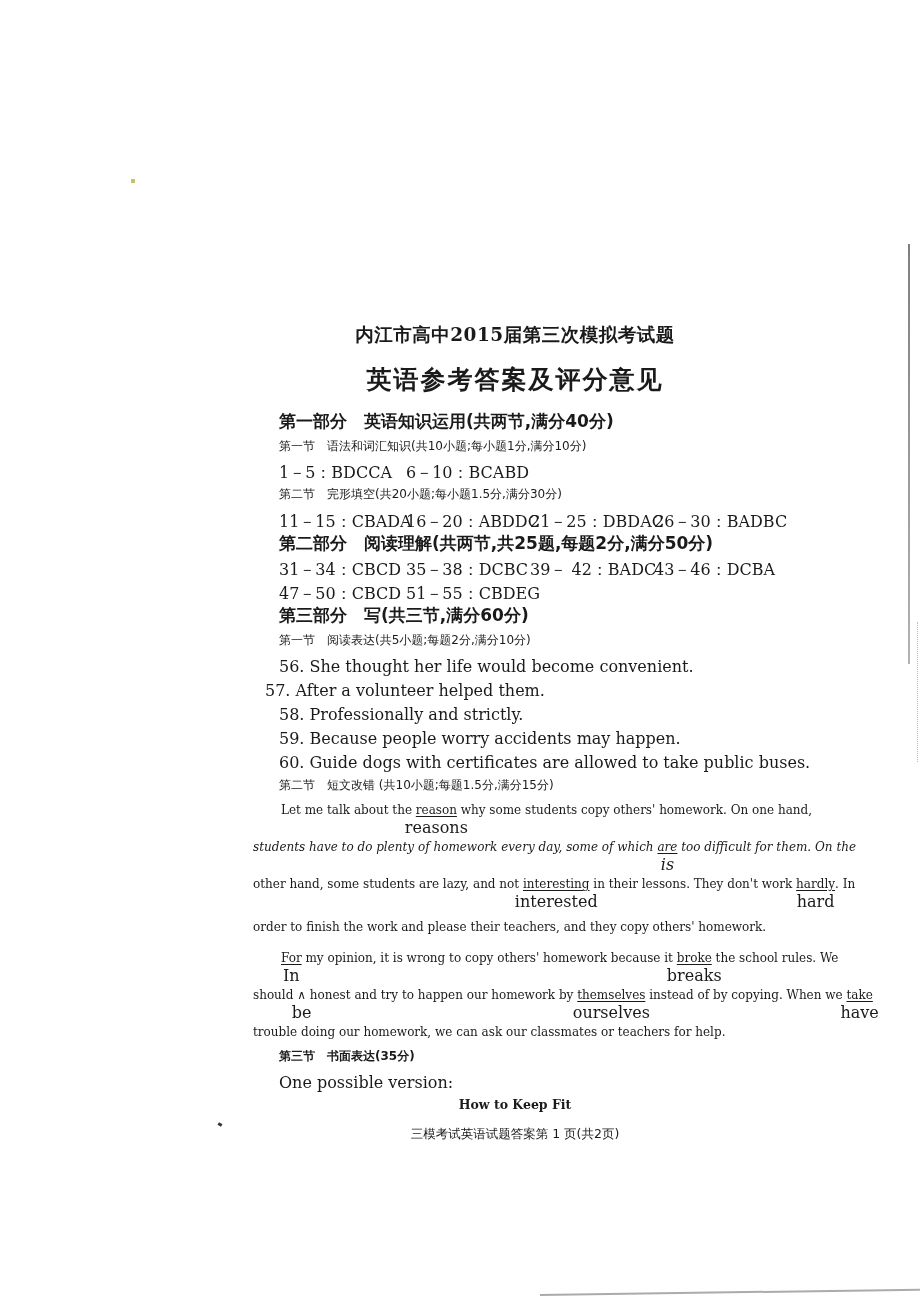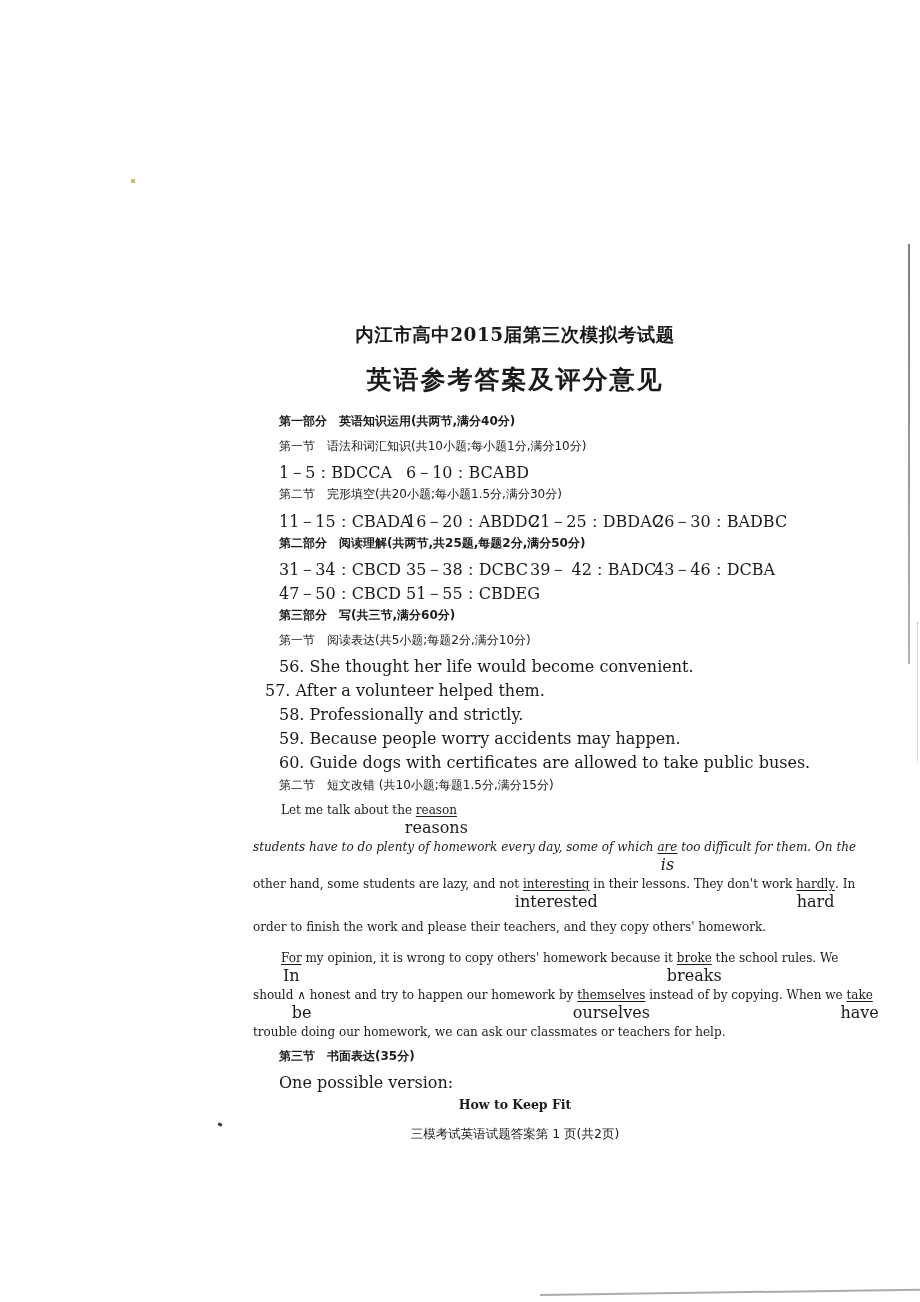--- a/index.html
+++ b/index.html
@@ -10,21 +10,21 @@
     .speck { position: absolute; left: 131px; top: 179px; width: 4px; height: 4px; background: #c8c070; }
     .speck2 { position: absolute; left: 218px; top: 1123px; width: 4px; height: 3px; background: #333; transform: rotate(30deg); }
     .edge-right { position: absolute; left: 908px; top: 244px; width: 2px; height: 420px; background: linear-gradient(#555, #999); opacity: .75; }
     .edge-dots { position: absolute; left: 917px; top: 622px; width: 1px; height: 140px; border-left: 1px dotted #bbb; }
     .edge-bottom { position: absolute; left: 540px; top: 1294px; width: 380px; height: 2px; background: #888; transform: rotate(-0.8deg); transform-origin: left; opacity: .7; }
 
     .title1 { position: absolute; left: 0; width: 1030px; top: 322px; text-align: center; font-size: 18.5px; font-weight: bold; letter-spacing: 0.5px; }
     .title2 { position: absolute; left: 0; width: 1030px; top: 363px; text-align: center; font-size: 25px; font-weight: bold; letter-spacing: 2px; font-family: "DejaVu Sans", "Liberation Sans", sans-serif; }
 
     .line { position: absolute; font-size: 12px; white-space: nowrap; line-height: 14px; }
-    .hdr { font-weight: bold; font-family: "DejaVu Sans", "Liberation Sans", sans-serif; font-size: 12px; }
+    .hdr { font-weight: bold; font-family: "DejaVu Sans", "Liberation Sans", sans-serif; font-size: 17px; }
     .sec { font-family: "DejaVu Sans", "Liberation Sans", sans-serif; font-size: 12px; }
     .ans { position: absolute; font-size: 16px; white-space: nowrap; }
 
     .para { position: absolute; font-size: 12px; white-space: nowrap; }
     .corr { position: relative; display: inline-block; }
     .corr .wrong { text-decoration: underline; text-underline-offset: 2px; }
     .corr .fix { position: absolute; left: 50%; transform: translateX(-50%); top: 15px; font-size: 16px; white-space: nowrap; }
     .caret { font-family: "DejaVu Sans", sans-serif; font-size: 12px; }
 
     .essay-title { position: absolute; left: 0; width: 1030px; text-align: center; top: 1097px; font-weight: bold; font-size: 12.5px; }
@@ -67,20 +67,21 @@
 <div class="ans" style="left:265px;top:681px;">57. After a volunteer helped them.</div>
 <div class="ans" style="left:279px;top:705px;">58. Professionally and strictly.</div>
 <div class="ans" style="left:279px;top:729px;">59. Because people worry accidents may happen.</div>
 <div class="ans" style="left:279px;top:753px;">60. Guide dogs with certificates are allowed to take public buses.</div>
 
 <div class="line sec" style="left:279px;top:778px;">第二节　短文改错 (共10小题;每题1.5分,满分15分)</div>
 
 <div class="para" style="left:281px;top:803px;">
   <span>Let me talk about the</span>
   <span class="corr"><span class="wrong">reason</span><span class="fix">reasons</span></span>
+  <span>why some students copy others'  homework.  On one hand,</span>
 </div>
 <div class="para" style="left:253px;top:840px;font-style:italic;">
   <span>students have to do plenty of homework every day, some of which</span>
   <span class="corr"><span class="wrong">are</span><span class="fix">is</span></span>
   <span>too difficult for them.  On the</span>
 </div>
 <div class="para" style="left:253px;top:877px;">
   <span>other hand, some students are lazy, and not</span>
   <span class="corr"><span class="wrong">interesting</span><span class="fix">interested</span></span>
   <span>in their lessons.  They don't work</span>

